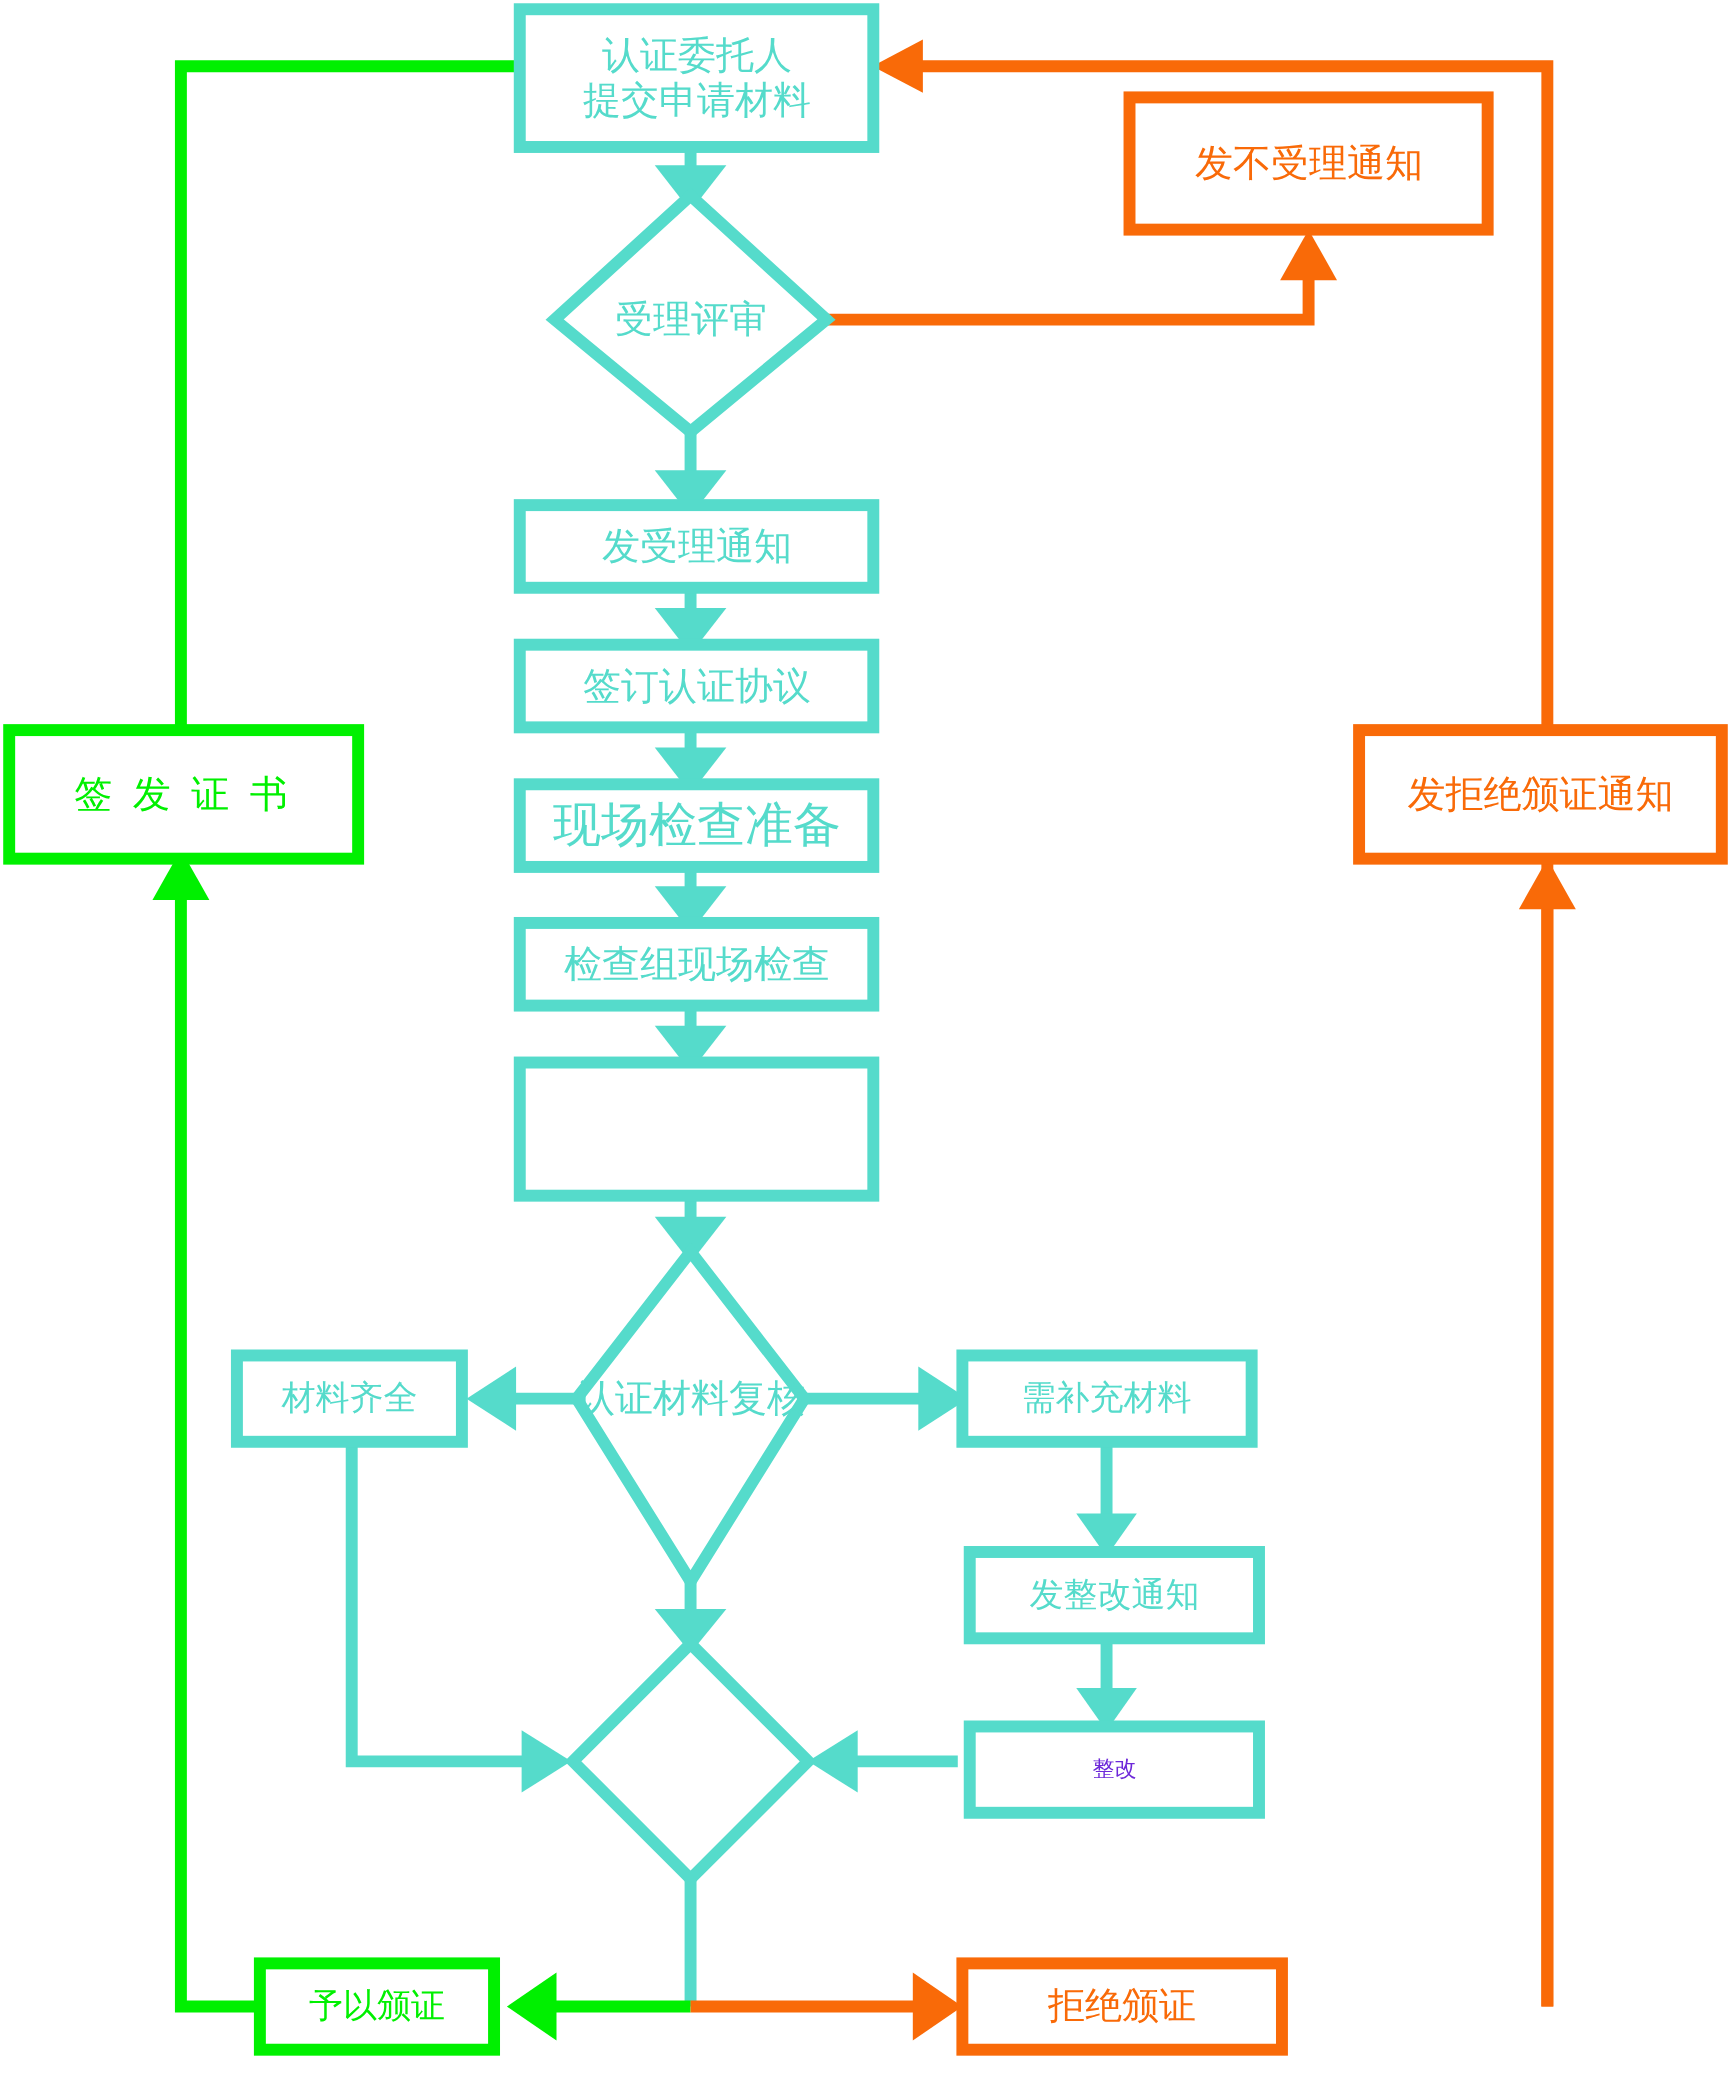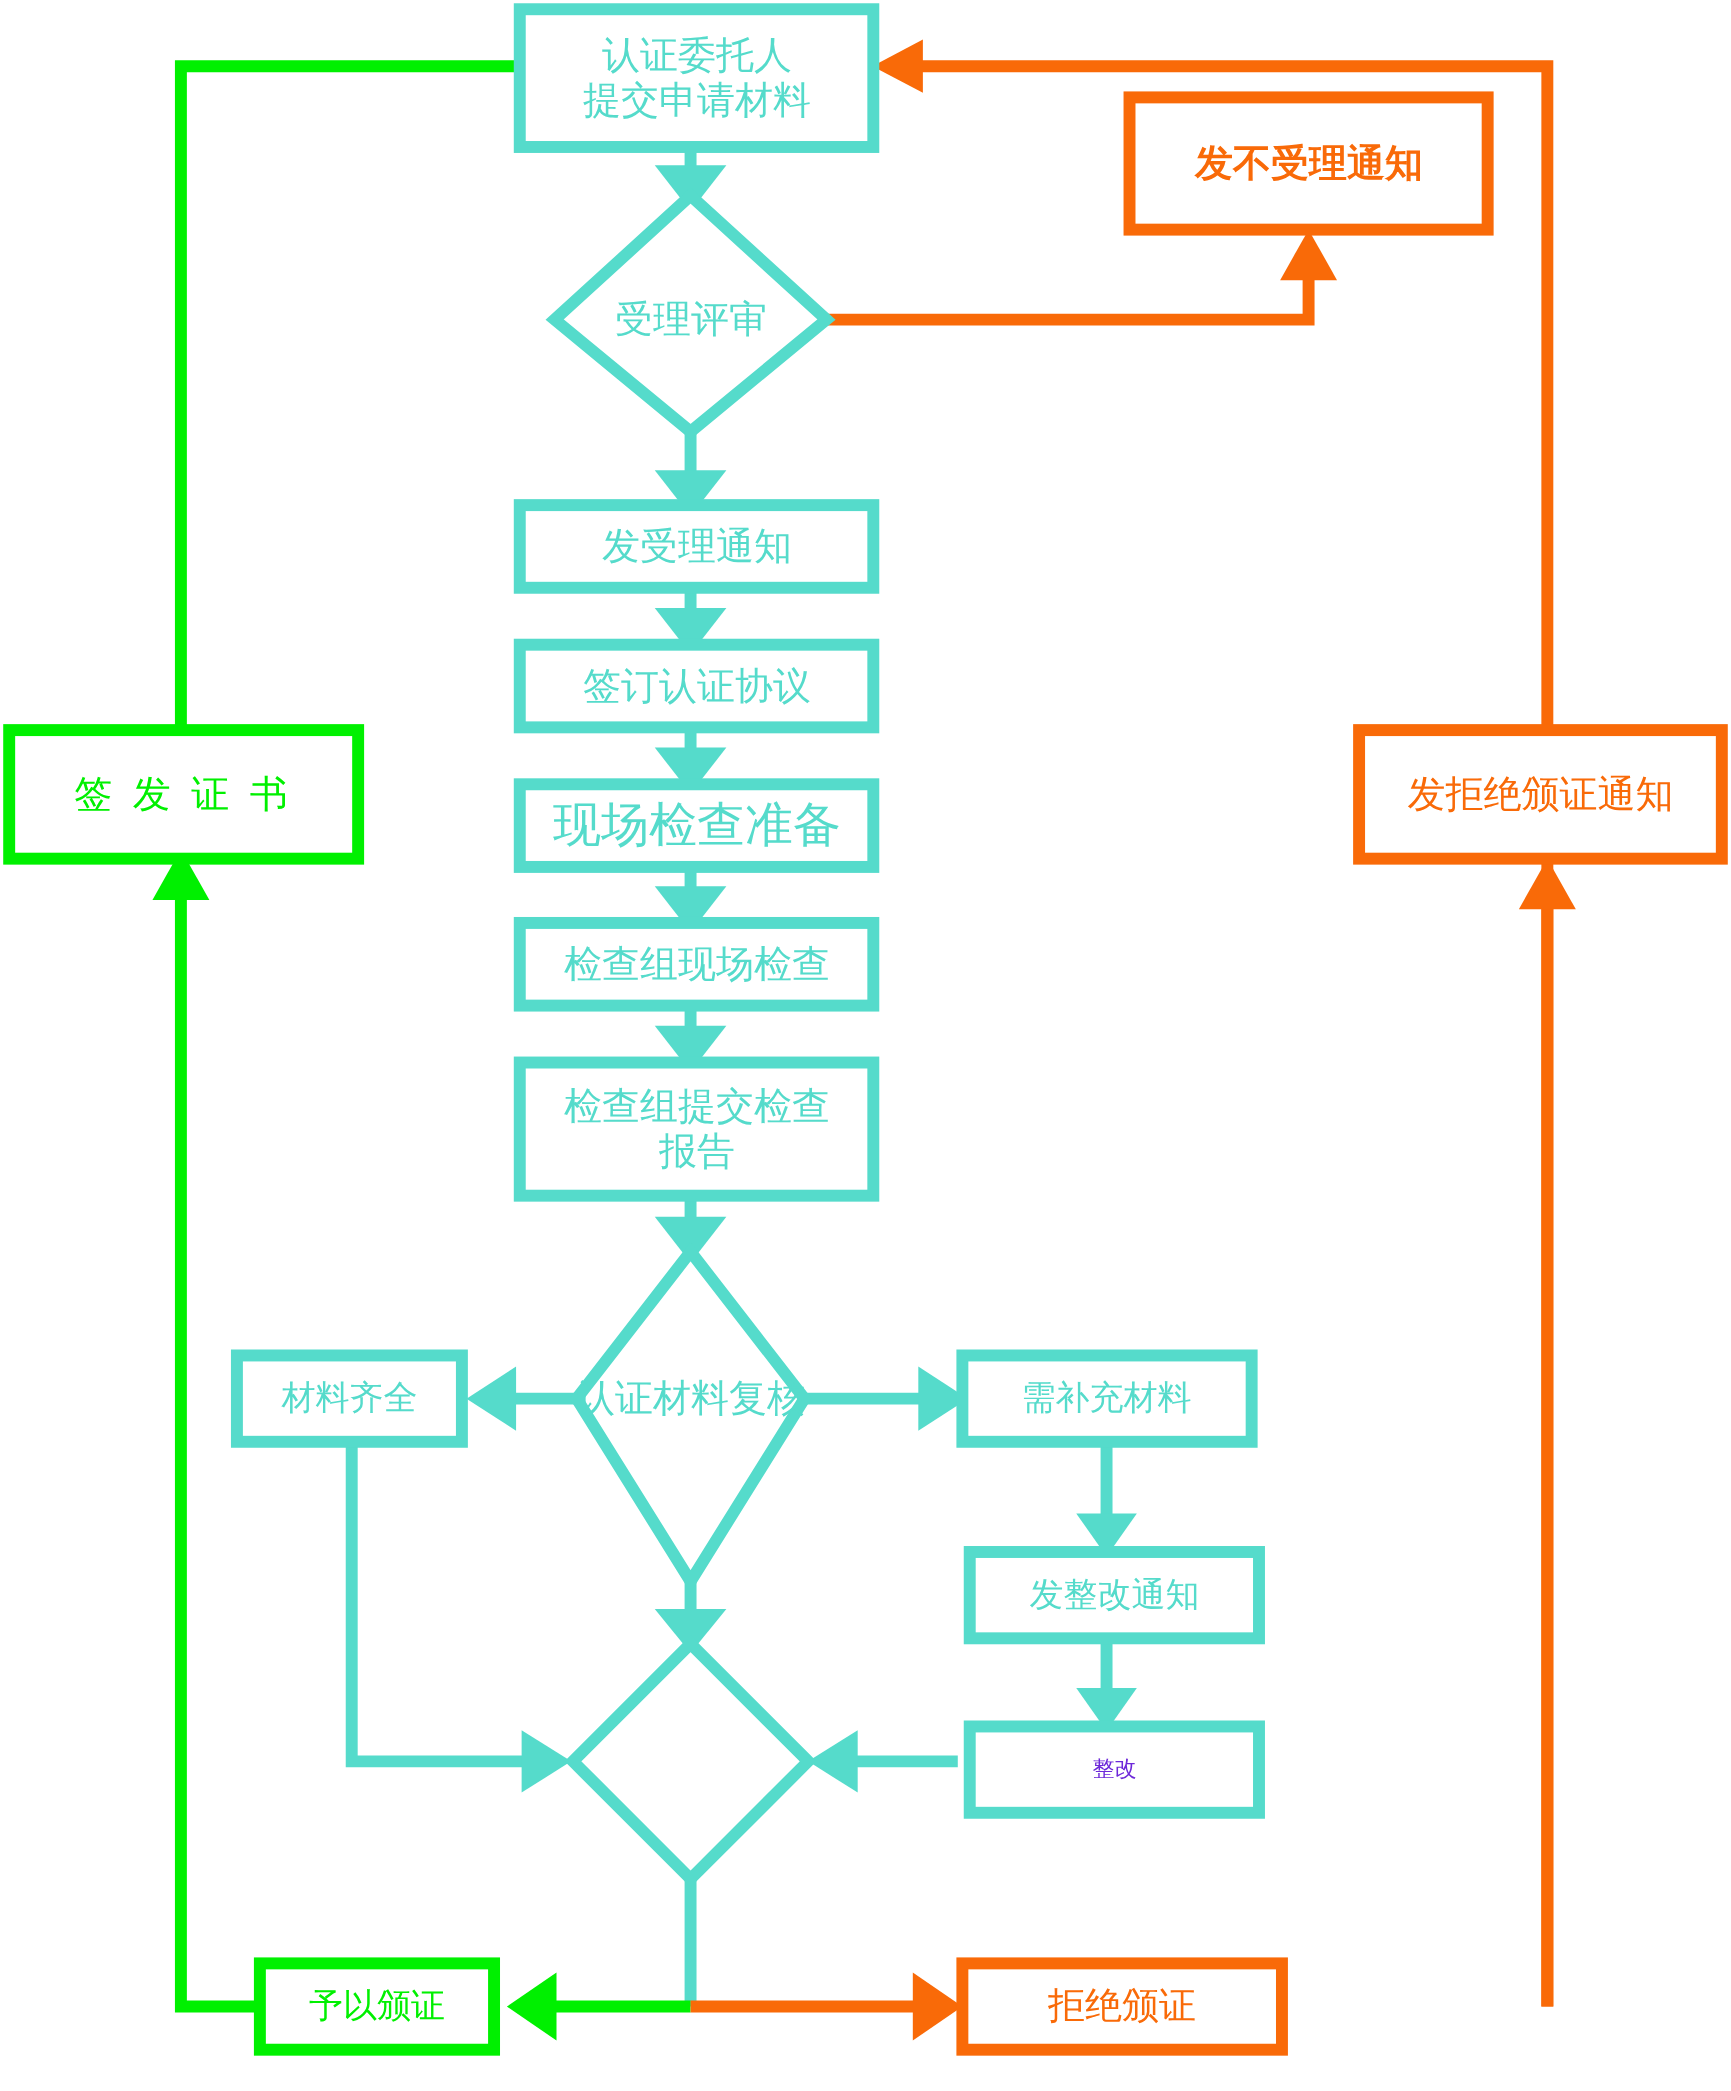--- a/index.html
+++ b/index.html
@@ -164,32 +164,30 @@
 
     <rect x="1480" y="795" width="395" height="140" fill="#FFFFFF" stroke="#F96A08" stroke-width="13"></rect>
 
   </svg>
 
   <div class="node-label" style="left:520px;top:9.2px;width:354px;height:138px;color:#55DBCB;font-size:38px;">认证委托人
 提交申请材料</div>
 
   <div class="node-label" style="left:555px;top:278px;width:272px;height:83px;color:#55DBCB;font-size:38px;">受理评审</div>
 
-  <div class="node-label" style="left:1130px;top:97px;width:358px;height:132px;color:#F96A08;font-size:38px;font-weight:bold;">发不受理通知</div>
+  <div class="node-label" style="left:1130px;top:97px;width:358px;height:132px;color:#F96A08;font-size:38px;">发不受理通知</div>
 
   <div class="node-label" style="left:520px;top:505px;width:354px;height:83px;color:#55DBCB;font-size:38px;">发受理通知</div>
 
   <div class="node-label" style="left:520px;top:645px;width:354px;height:83px;color:#55DBCB;font-size:38px;">签订认证协议</div>
 
   <div class="node-label" style="left:520px;top:784px;width:354px;height:83px;color:#55DBCB;font-size:48px;">现场检查准备</div>
 
   <div class="node-label" style="left:520px;top:923px;width:354px;height:83px;color:#55DBCB;font-size:38px;">检查组现场检查</div>
 
-  <div class="node-label" style="left:520px;top:1062px;width:354px;height:133px;color:#55DBCB;font-size:38px;">检查组提交检查
-报告</div>
 
   <div class="node-label" style="left:544px;top:1357px;width:294px;height:83px;color:#55DBCB;font-size:38px;">认证材料复核</div>
 
   <div class="node-label" style="left:237px;top:1355px;width:225px;height:86px;color:#55DBCB;font-size:34px;">材料齐全</div>
 
   <div class="node-label" style="left:962px;top:1355px;width:289px;height:86px;color:#55DBCB;font-size:34px;">需补充材料</div>
 
   <div class="node-label" style="left:970px;top:1552px;width:289px;height:86px;color:#55DBCB;font-size:34px;">发整改通知</div>
 
   <div class="node-label" style="left:970px;top:1726px;width:289px;height:86px;color:#6d28d9;font-size:22px;">整改</div>

